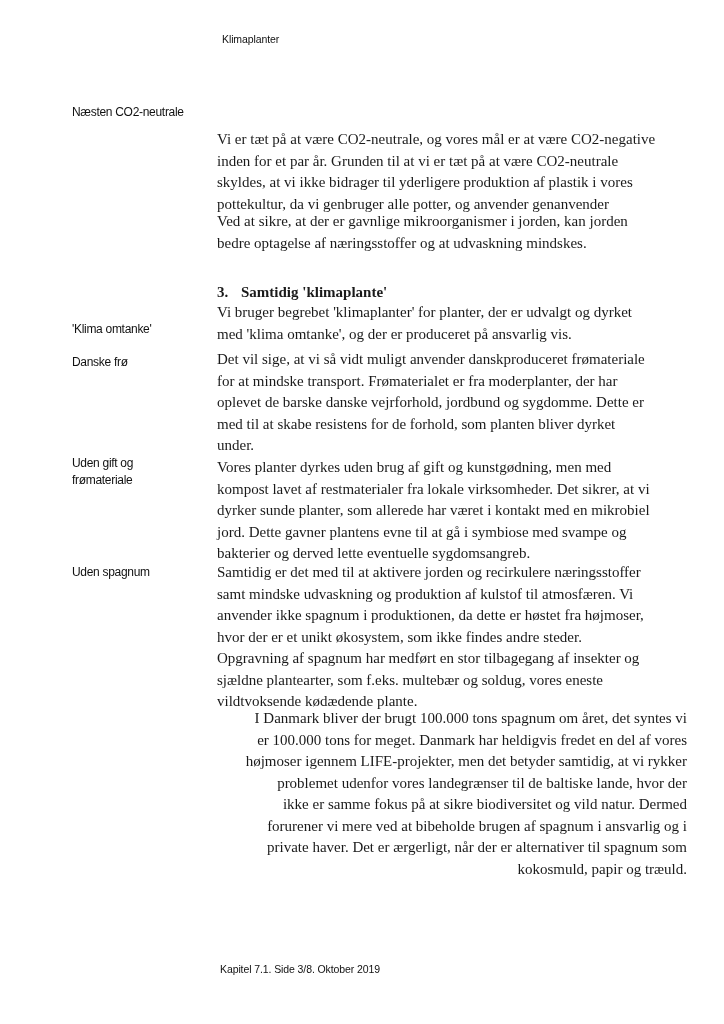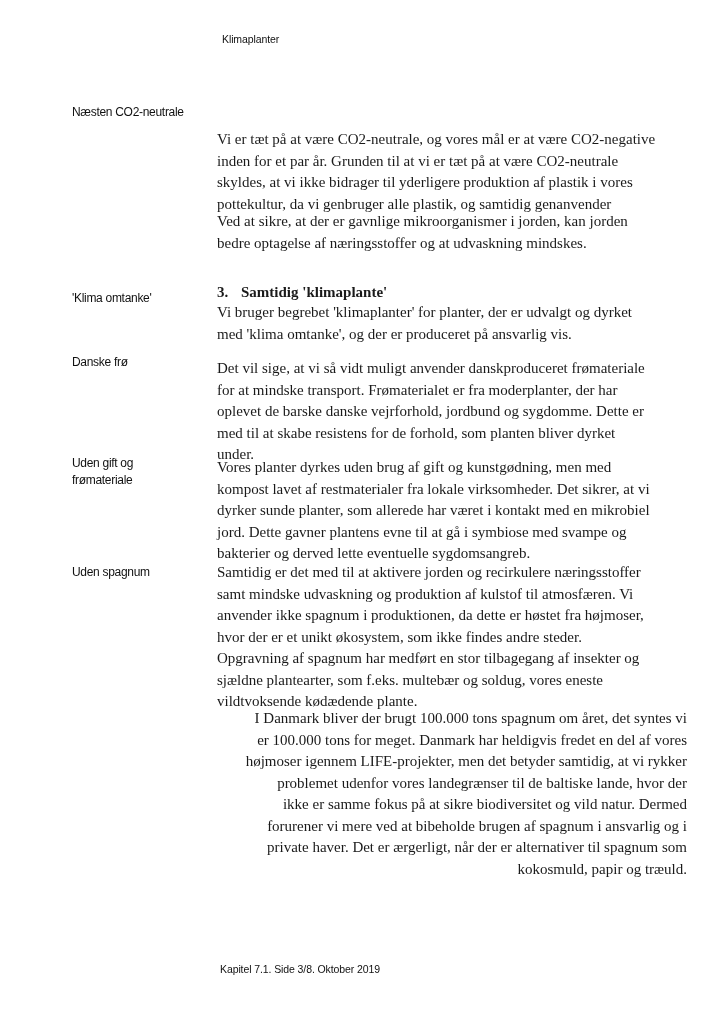--- a/index.html
+++ b/index.html
@@ -11,50 +11,50 @@
     .para .ln { display: block; white-space: nowrap; }
     .heading { position: absolute; left: 217px; font-family: "Liberation Serif", serif; font-size: 15px; font-weight: bold; color: #1a1a1a; }
     .heading .num { display: inline-block; width: 24px; }
   </style>
 </head>
 <body>
 
 <div class="header">Klimaplanter</div>
 
 <div class="side" style="top:104px;">Næsten CO2-neutrale</div>
-<div class="side" style="top:290px;">'Klima omtanke'</div>
+<div class="side" style="top:321px;">'Klima omtanke'</div>
 <div class="side" style="top:354px;">Danske frø</div>
 <div class="side" style="top:455px;">
   <div>Uden gift og</div>
   <div>frømateriale</div>
 </div>
 <div class="side" style="top:564px;">Uden spagnum</div>
 
 <div class="para" style="top:103px;margin-top:26px;">
   <span class="ln">Vi er tæt på at være CO2-neutrale, og vores mål er at være CO2-negative</span>
   <span class="ln">inden for et par år. Grunden til at vi er tæt på at være CO2-neutrale</span>
   <span class="ln">skyldes, at vi ikke bidrager til yderligere produktion af plastik i vores</span>
-  <span class="ln">pottekultur, da vi genbruger alle plastik, og samtidig genanvender</span>
+  <span class="ln">pottekultur, da vi genbruger alle potter, og anvender genanvender</span>
 </div>
 
 <div class="para" style="top:211px;">
   <span class="ln">Ved at sikre, at der er gavnlige mikroorganismer i jorden, kan jorden</span>
   <span class="ln">bedre optagelse af næringsstoffer og at udvaskning mindskes.</span>
 </div>
 
 <div class="heading" style="top:284px;">
   <span class="num">3.</span><span>Samtidig 'klimaplante'</span>
 </div>
 
 <div class="para" style="top:302px;">
   <span class="ln">Vi bruger begrebet 'klimaplanter' for planter, der er udvalgt og dyrket</span>
   <span class="ln">med 'klima omtanke', og der er produceret på ansvarlig vis.</span>
 </div>
 
-<div class="para" style="top:358px;">
+<div class="para" style="top:349px;">
   <span class="ln">Det vil sige, at vi så vidt muligt anvender danskproduceret frømateriale</span>
   <span class="ln">for at mindske transport. Frømaterialet er fra moderplanter, der har</span>
   <span class="ln">oplevet de barske danske vejrforhold, jordbund og sygdomme. Dette er</span>
   <span class="ln">med til at skabe resistens for de forhold, som planten bliver dyrket</span>
   <span class="ln">under.</span>
 </div>
 
 <div class="para" style="top:457px;">
   <span class="ln">Vores planter dyrkes uden brug af gift og kunstgødning, men med</span>
   <span class="ln">kompost lavet af restmaterialer fra lokale virksomheder. Det sikrer, at vi</span>

